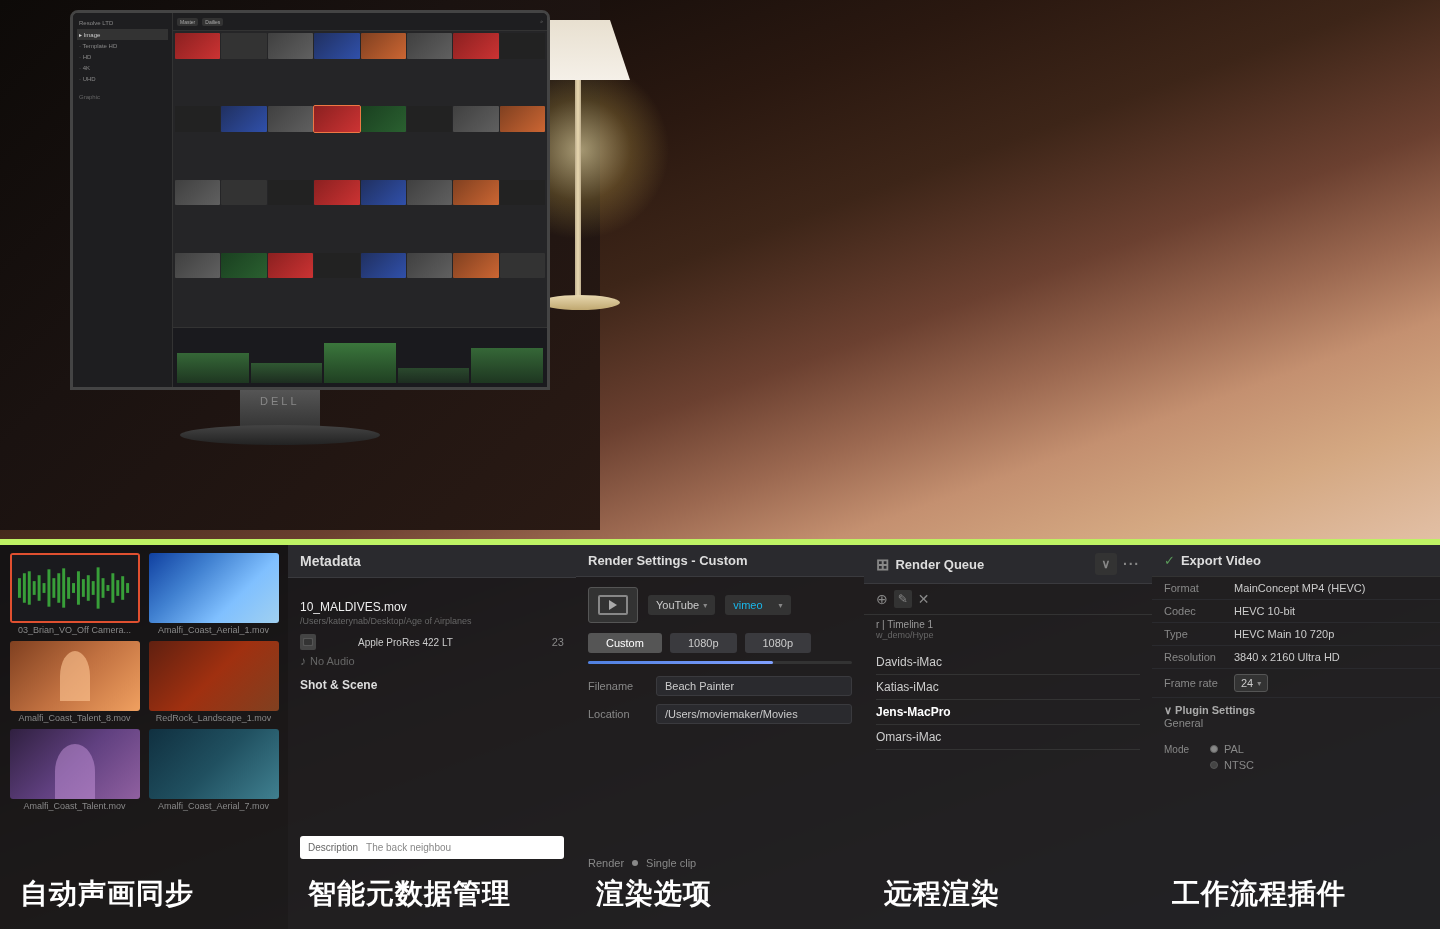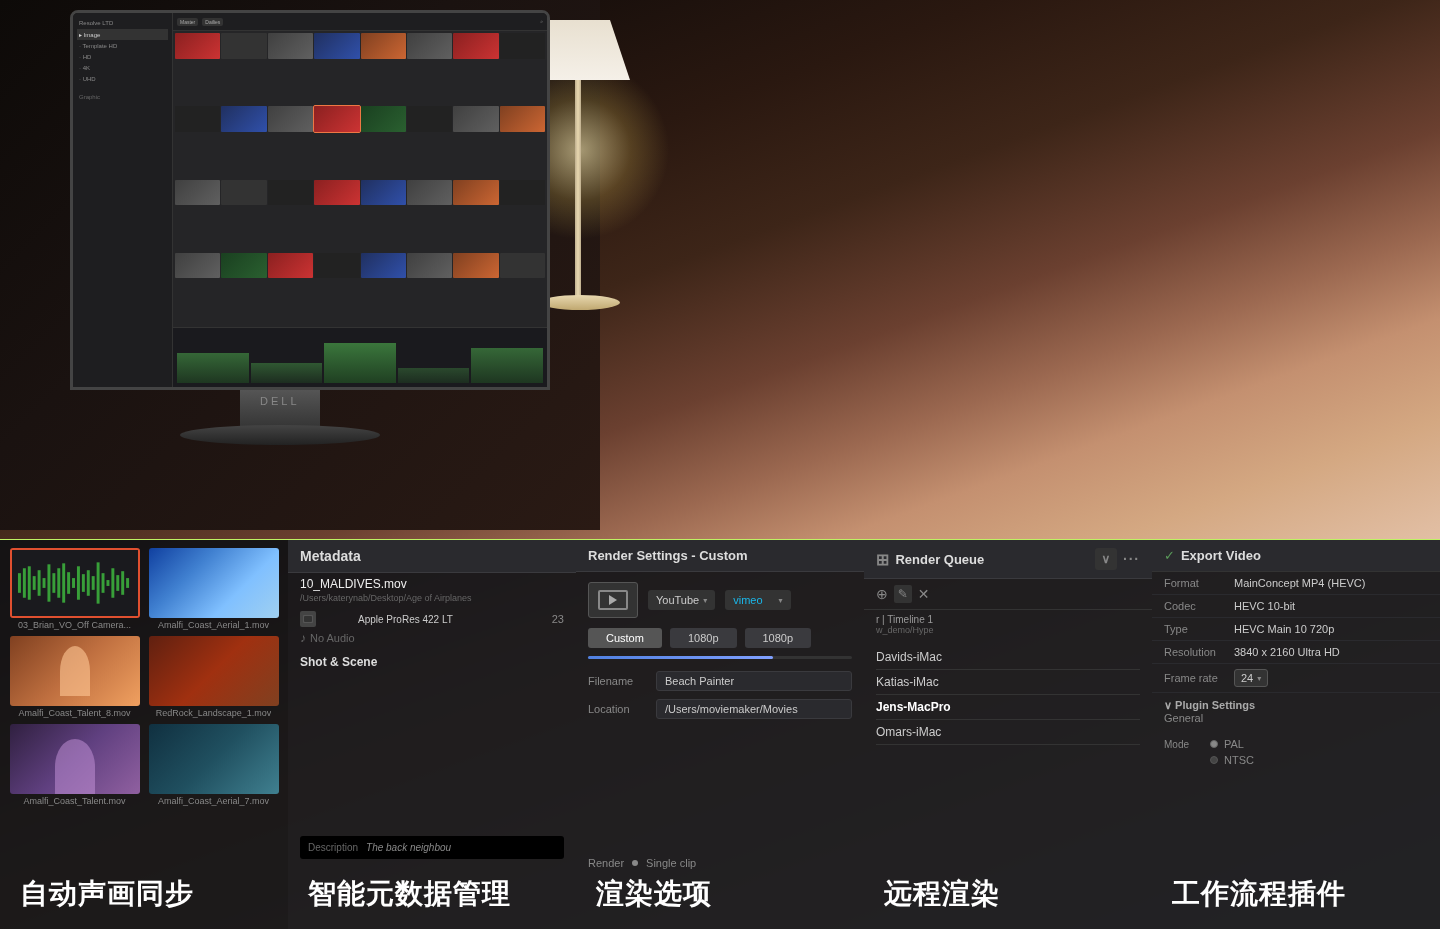--- a/index.html
+++ b/index.html
@@ -183,21 +183,21 @@
       right: 0;
       height: 390px;
       display: flex;
       flex-direction: row;
       gap: 0;
     }
 
     .panel-card {
       flex: 1;
       background: rgba(20, 20, 22, 0.92);
-      border-top: 1px solid #bef264;
+      border-top: 6px solid #bef264;
       position: relative;
       overflow: hidden;
     }
 
     .panel-label {
       position: absolute;
       bottom: 16px;
       left: 20px;
       font-size: 28px;
       color: #fff;
@@ -246,21 +246,21 @@
 
     .metadata-header {
       background: #2a2a2e;
       padding: 8px 12px;
       font-size: 14px;
       font-weight: 600;
       color: #ddd;
       border-bottom: 1px solid #3a3a3e;
     }
     .metadata-body {
-      padding: 4px 12px;
+      padding: 22px 12px;
     }
     .metadata-filename {
       font-size: 12px;
       color: #eee;
       font-weight: 500;
     }
     .metadata-path {
       font-size: 9px;
       color: #666;
       margin: 2px 0 8px 0;
@@ -297,36 +297,35 @@
       margin-top: 10px;
       font-size: 12px;
       font-weight: 600;
       color: #ddd;
     }
     .description-area {
       position: absolute;
       bottom: 70px;
       left: 12px;
       right: 12px;
-      background: #000000;
+      background: #ffffff;
       border-radius: 3px;
       padding: 6px 8px;
       display: flex;
       align-items: flex-start;
       gap: 8px;
     }
     .desc-label {
       font-size: 10px;
       color: #666;
       white-space: nowrap;
     }
     .desc-text {
       font-size: 10px;
       color: #888;
-      font-style: italic;
     }
 
     
     .panel-3 {
       background: rgba(22, 22, 25, 0.95);
     }
 
     .render-header {
       background: #2a2a2e;
       padding: 8px 12px;

